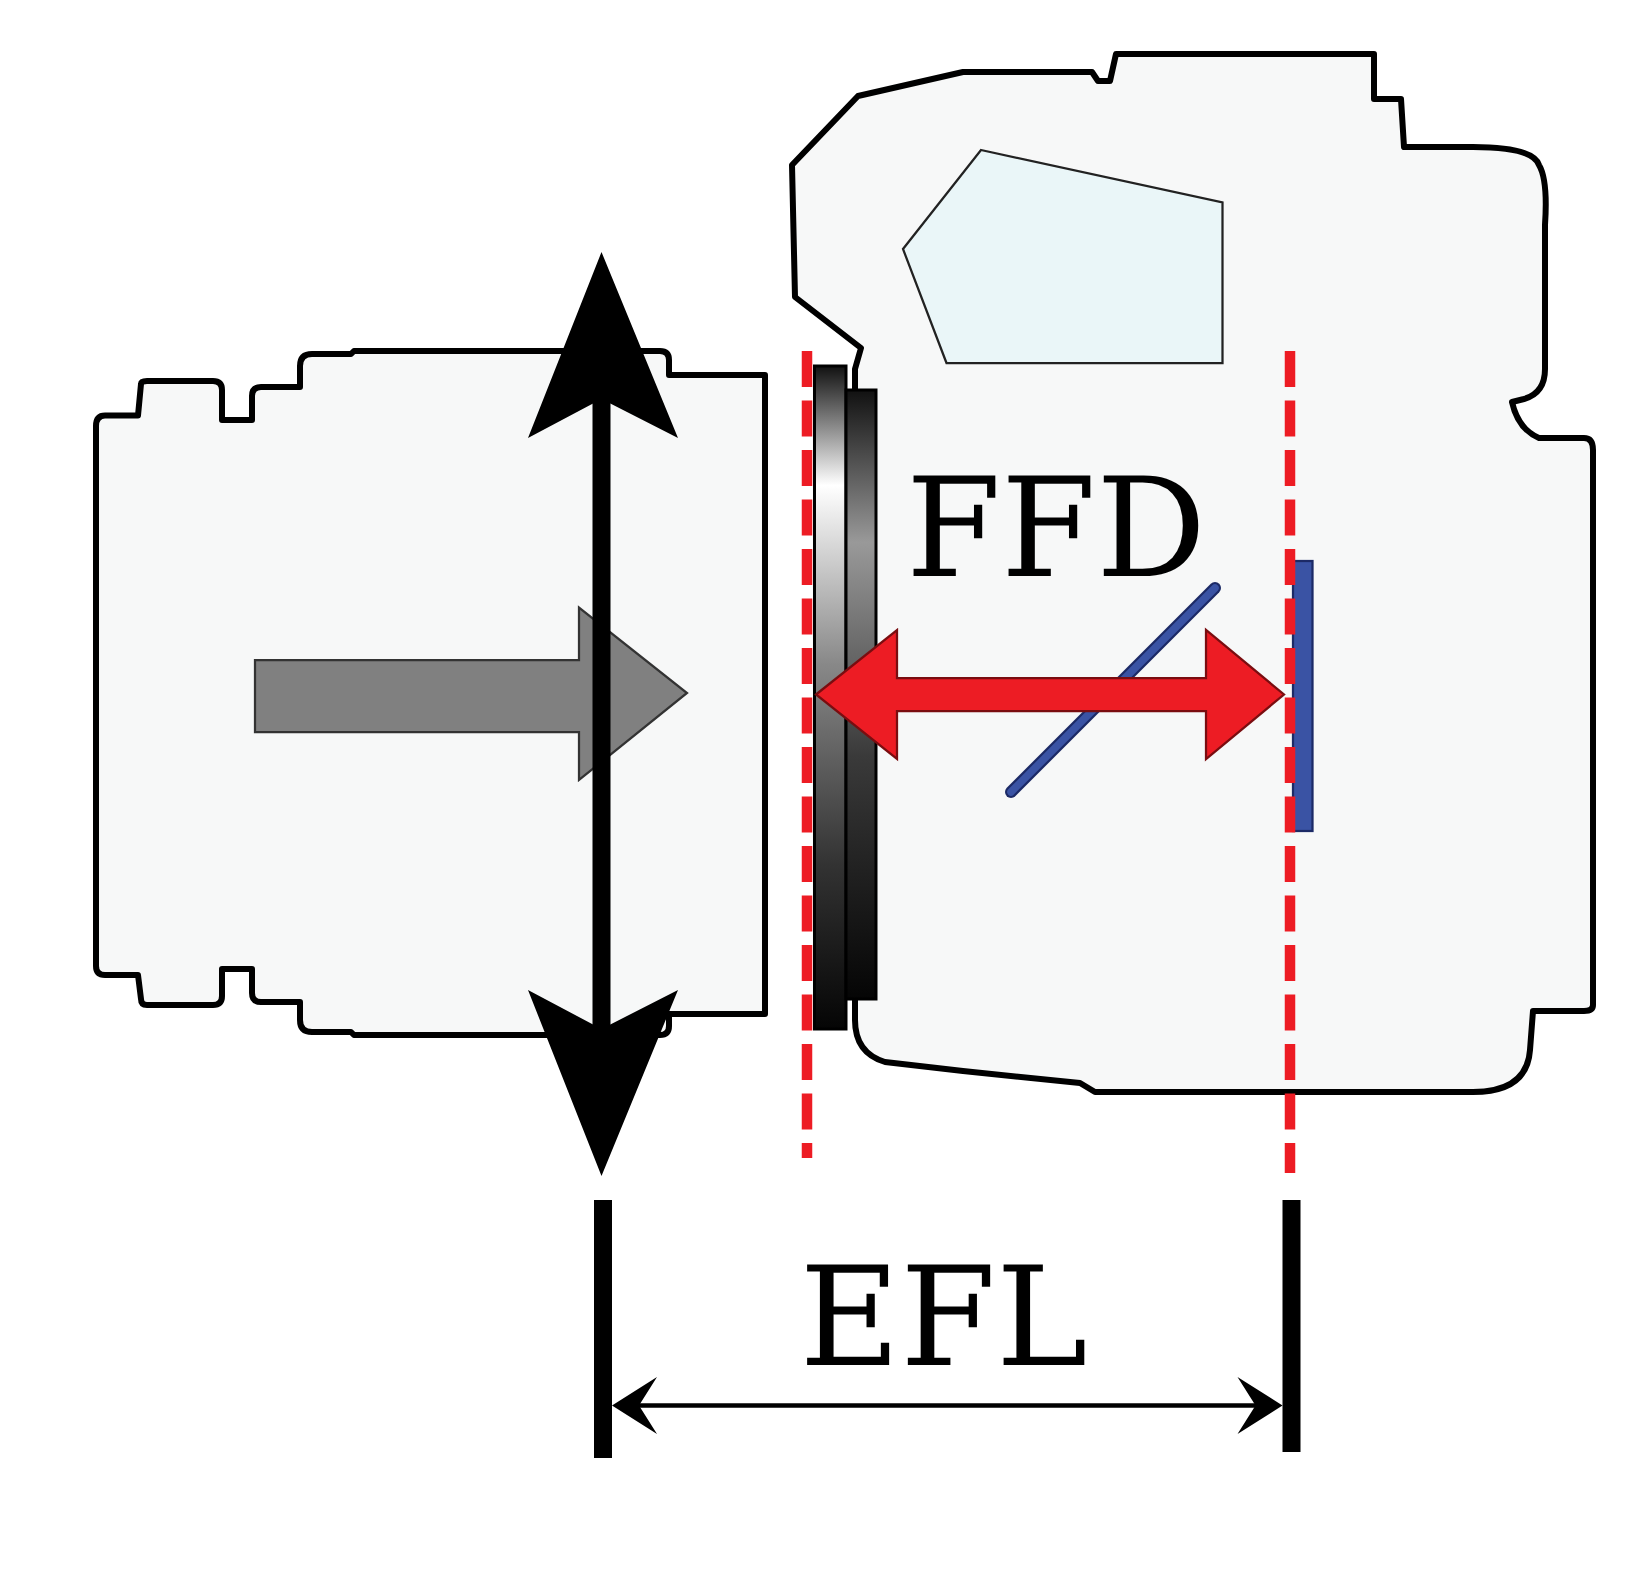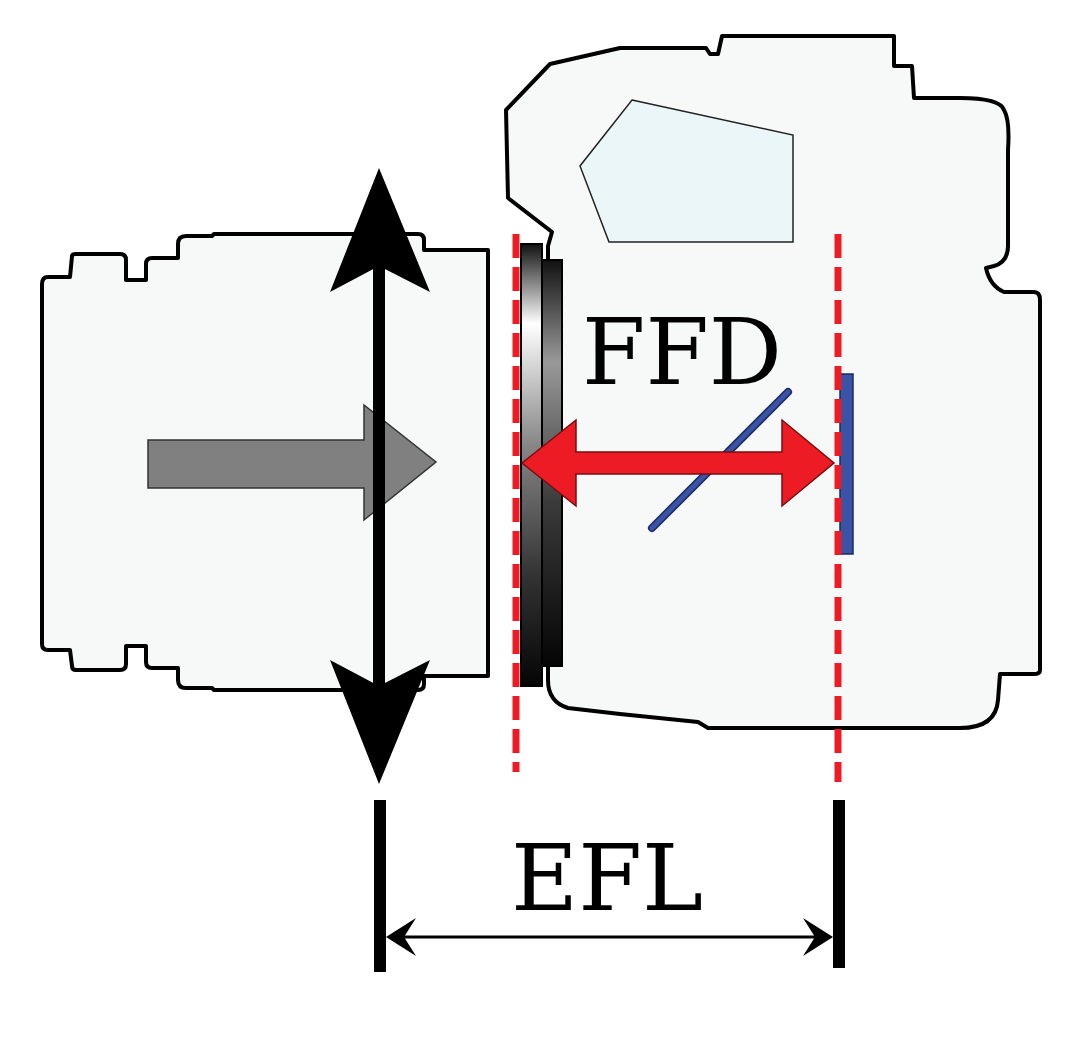--- a/index.html
+++ b/index.html
@@ -1,17 +1,17 @@
 <!DOCTYPE html>
 <html><head>
 <meta charset="utf-8">
 <style>
   html, body { margin: 0; padding: 0; background: #ffffff; }
   body { width: 1086px; height: 1054px; overflow: hidden; }
-  #stage { position: relative; width: 874px; height: 1054px; }
+  #stage { position: relative; width: 874px; height: 1054px; margin-left: 22px; }
   svg { position: absolute; left: 0; top: 0; }
   .label {
     font-family: "DejaVu Serif", "Liberation Serif", serif;
     fill: #000000;
   }
 </style>
 </head>
 <body>
 
 <div id="stage">

